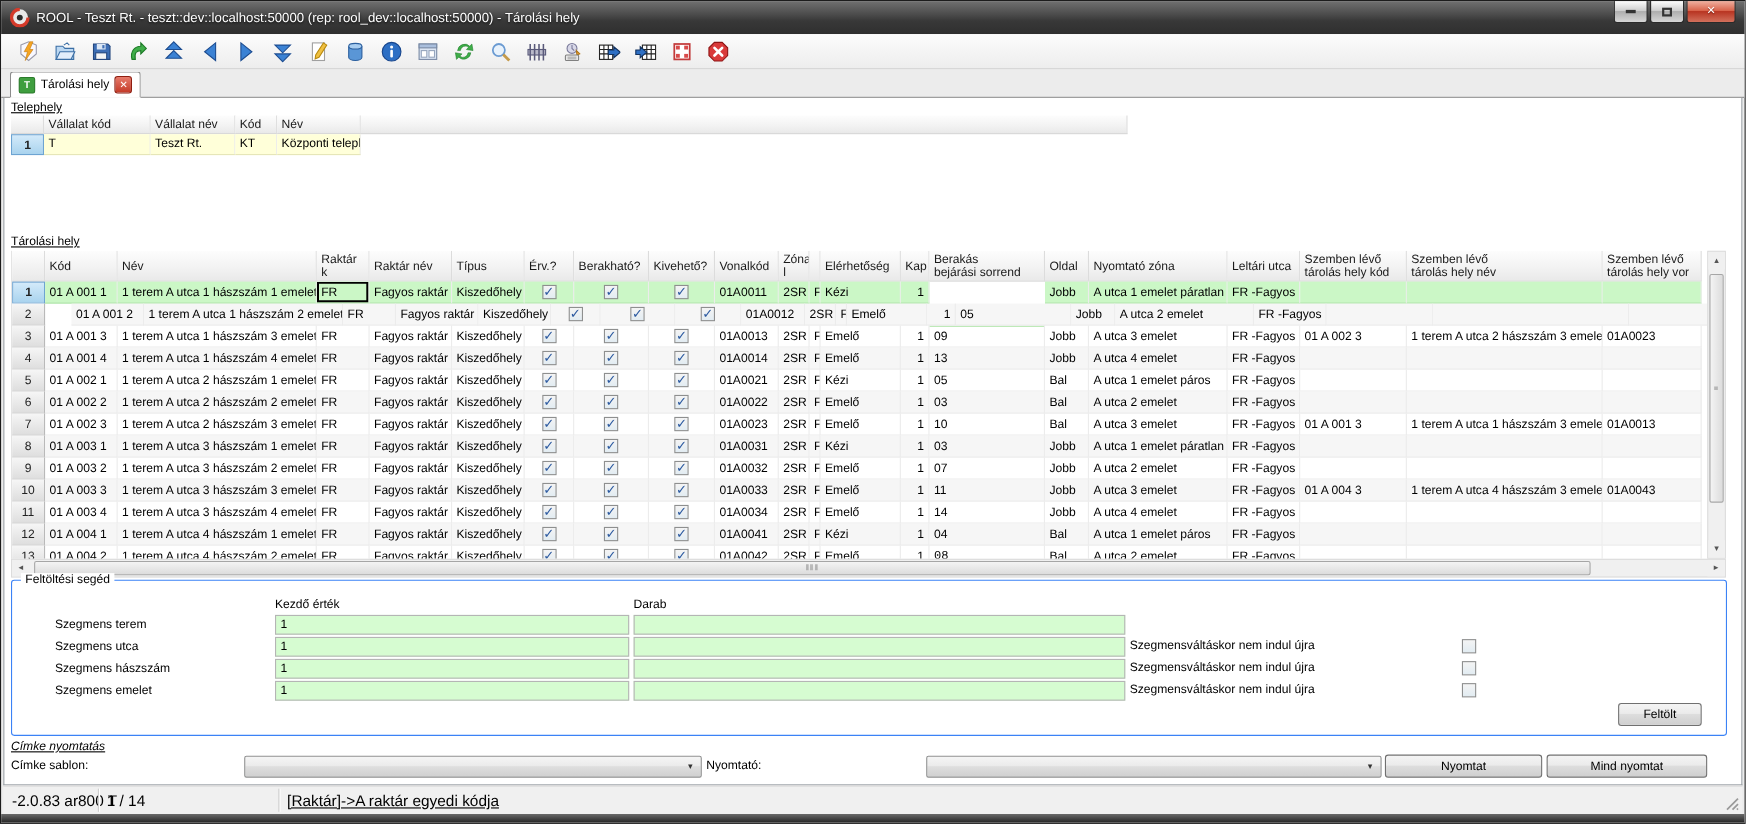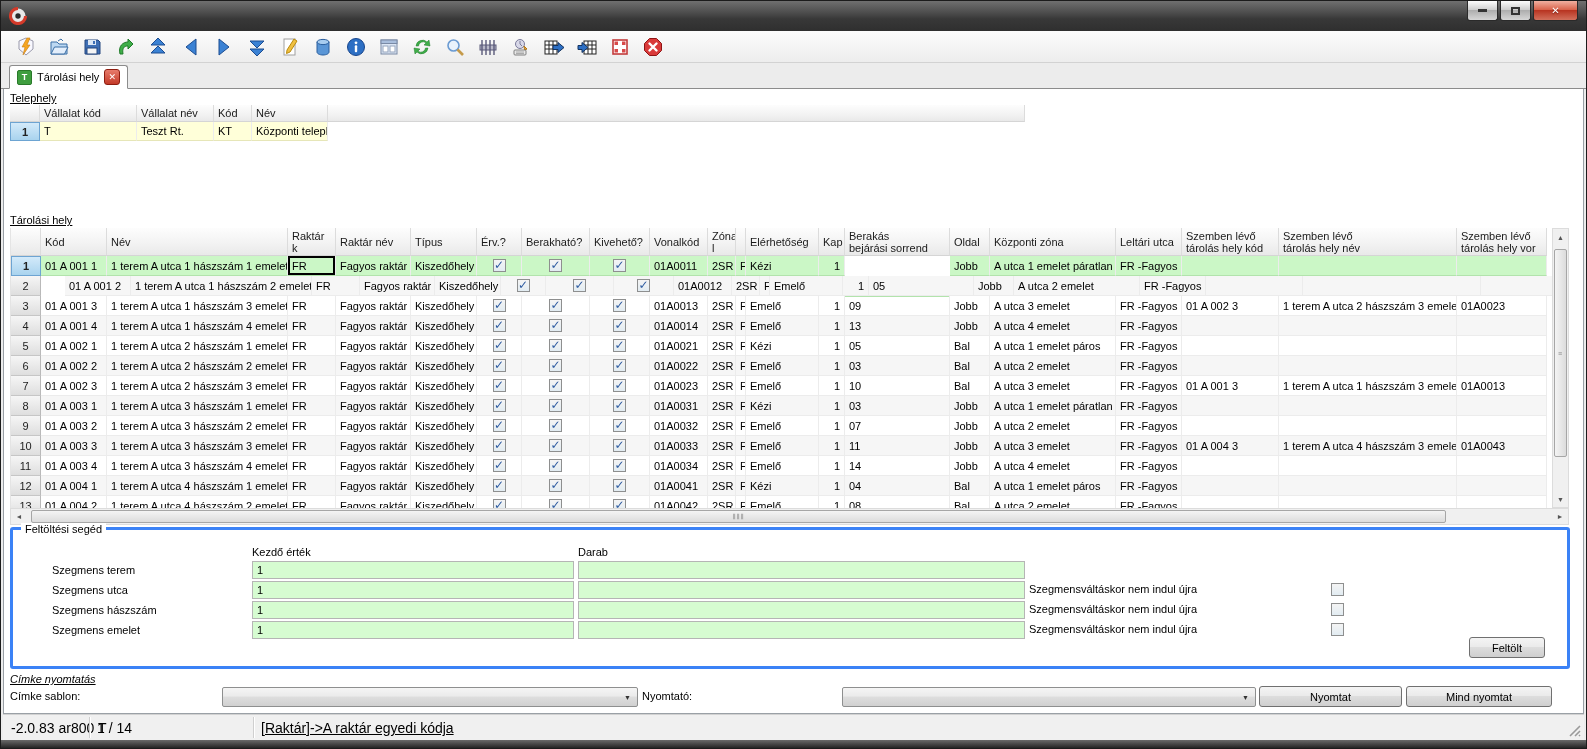--- a/index.html
+++ b/index.html
@@ -63,21 +63,21 @@
   .cb.checked::after{content:"\2713";color:#2c5aa0;font-size:12px;font-weight:bold;line-height:1;margin-top:-1px;}
   
   .vscroll{position:absolute;top:139px;left:1548px;width:17px;height:280px;background:#f0f0f0;border:1px solid #dcdcdc;box-sizing:border-box;}
   .hscroll{position:absolute;top:419px;left:6px;width:1559px;height:17px;background:#f0f0f0;border:1px solid #dcdcdc;box-sizing:border-box;}
   .sb-btn{position:absolute;background:#f0f0f0;display:flex;align-items:center;justify-content:center;font-size:7px;color:#555;}
   .sb-thumb{position:absolute;background:linear-gradient(90deg,#f4f4f4,#dcdcdc);border:1px solid #a6a6a6;border-radius:2px;box-sizing:border-box;
     display:flex;align-items:center;justify-content:center;}
   .hscroll .sb-thumb{background:linear-gradient(#f4f4f4,#dcdcdc);}
   .grip{color:#8a8a8a;font-size:7px;letter-spacing:1px;line-height:3px;}
   
-  .fs{position:absolute;top:438px;left:6px;width:1560px;height:142px;border:3px solid #3b82f6;border-radius:3px;box-sizing:border-box;}
+  .fs{position:absolute;top:438px;left:6px;width:1560px;height:142px;border:1px solid #3b82f6;border-radius:3px;box-sizing:border-box;}
   .fs-legend{position:absolute;top:-7px;left:8px;background:#fff;padding:0 4px;font-size:11px;}
   .fs-colhead{position:absolute;font-size:11px;color:#000;}
   .fs-row{position:absolute;height:20px;display:flex;align-items:center;}
   .fs-label{font-size:11px;}
   .input-green{background:#d6fcd1;border:1px solid #b5b5b5;box-sizing:border-box;height:18px;font-size:11px;padding:0 4px;line-height:16px;color:#000;}
   .restart-label{position:absolute;font-size:11px;}
   .restart-cb{position:absolute;}
   
   .btn{border:1px solid #707070;border-radius:3px;background:linear-gradient(#f4f4f4,#ebebeb 45%,#dddddd 50%,#cfcfcf);
     font-size:11px;color:#000;display:flex;align-items:center;justify-content:center;box-sizing:border-box;}
@@ -98,20 +98,21 @@
 <div class="win">
 
   <div class="titlebar">
     <span class="logo">
       <svg width="18" height="18" viewBox="0 0 20 20">
           <circle cx="10" cy="10" r="8.4" fill="#e8e8e8"></circle>
           <path d="M10 1.6 a8.4 8.4 0 1 0 8.4 8.4" fill="none" stroke="#d43a2a" stroke-width="3.4"></path>
           <circle cx="10" cy="10" r="3" fill="#2a2a2a"></circle>
         </svg>
     </span>
+    <span class="title">ROOL - Teszt Rt. - teszt::dev::localhost:50000 (rep: rool_dev::localhost:50000) - Tárolási hely</span>
     <span class="winbtns">
       <span class="wbtn">
           <span class="minbar"></span>
         </span>
       <span class="wbtn">
           <span class="maxbox"></span>
         </span>
       <span class="wbtn close">✕</span>
     </span>
   </div>
@@ -294,21 +295,21 @@
           <div class="hcell" style="flex: 0 0 68px;">Berakható?</div>
           <div class="hcell" style="flex: 0 0 60px;">Kivehető?</div>
           <div class="hcell" style="flex: 0 0 58px;">Vonalkód</div>
           <div class="hcell" style="flex: 0 0 28px;">Zóna l</div>
           <div class="hcell" style="flex: 0 0 10px;"></div>
           <div class="hcell" style="flex: 0 0 73px;">Elérhetőség</div>
           <div class="hcell" style="flex: 0 0 26px;">Kap</div>
           <div class="hcell" style="flex: 0 0 105px;">Berakás
 bejárási sorrend</div>
           <div class="hcell" style="flex: 0 0 40px;">Oldal</div>
-          <div class="hcell" style="flex: 0 0 126px;">Központi zóna</div>
+          <div class="hcell" style="flex: 0 0 126px;">Nyomtató zóna</div>
           <div class="hcell" style="flex: 0 0 66px;">Leltári utca</div>
           <div class="hcell" style="flex: 0 0 97px;">Szemben lévő
 tárolás hely kód</div>
           <div class="hcell" style="flex: 0 0 178px;">Szemben lévő
 tárolás hely név</div>
           <div class="hcell" style="flex: 0 0 90px;">Szemben lévő
 tárolás hely vor</div>
         </div>
       <div id="main-body">
           <div class="trow selrow">
@@ -673,21 +674,21 @@
               <span class="cb checked"></span>
             </div>
             <div class="tcell" style="flex: 0 0 60px; justify-content: center;">
               <span class="cb checked"></span>
             </div>
             <div class="tcell" style="flex: 0 0 58px;">01A0042</div>
             <div class="tcell" style="flex: 0 0 28px;">2SR</div>
             <div class="tcell" style="flex: 0 0 10px;">F</div>
             <div class="tcell" style="flex: 0 0 73px;">Emelő</div>
             <div class="tcell" style="flex: 0 0 26px; justify-content: flex-end;">1</div>
-            <div class="tcell" style="flex: 0 0 105px;">08</div>
+            <div class="tcell" style="flex: 0 0 105px; font-family: Liberation Mono, monospace;">08</div>
             <div class="tcell" style="flex: 0 0 40px;">Bal</div>
             <div class="tcell" style="flex: 0 0 126px;">A utca 2 emelet</div>
             <div class="tcell" style="flex: 0 0 66px;">FR -Fagyos</div>
             <div class="tcell" style="flex: 0 0 97px;"></div>
             <div class="tcell" style="flex: 0 0 178px;"></div>
             <div class="tcell" style="flex: 0 0 90px;"></div>
           </div>
         </div>
     </div>
 

